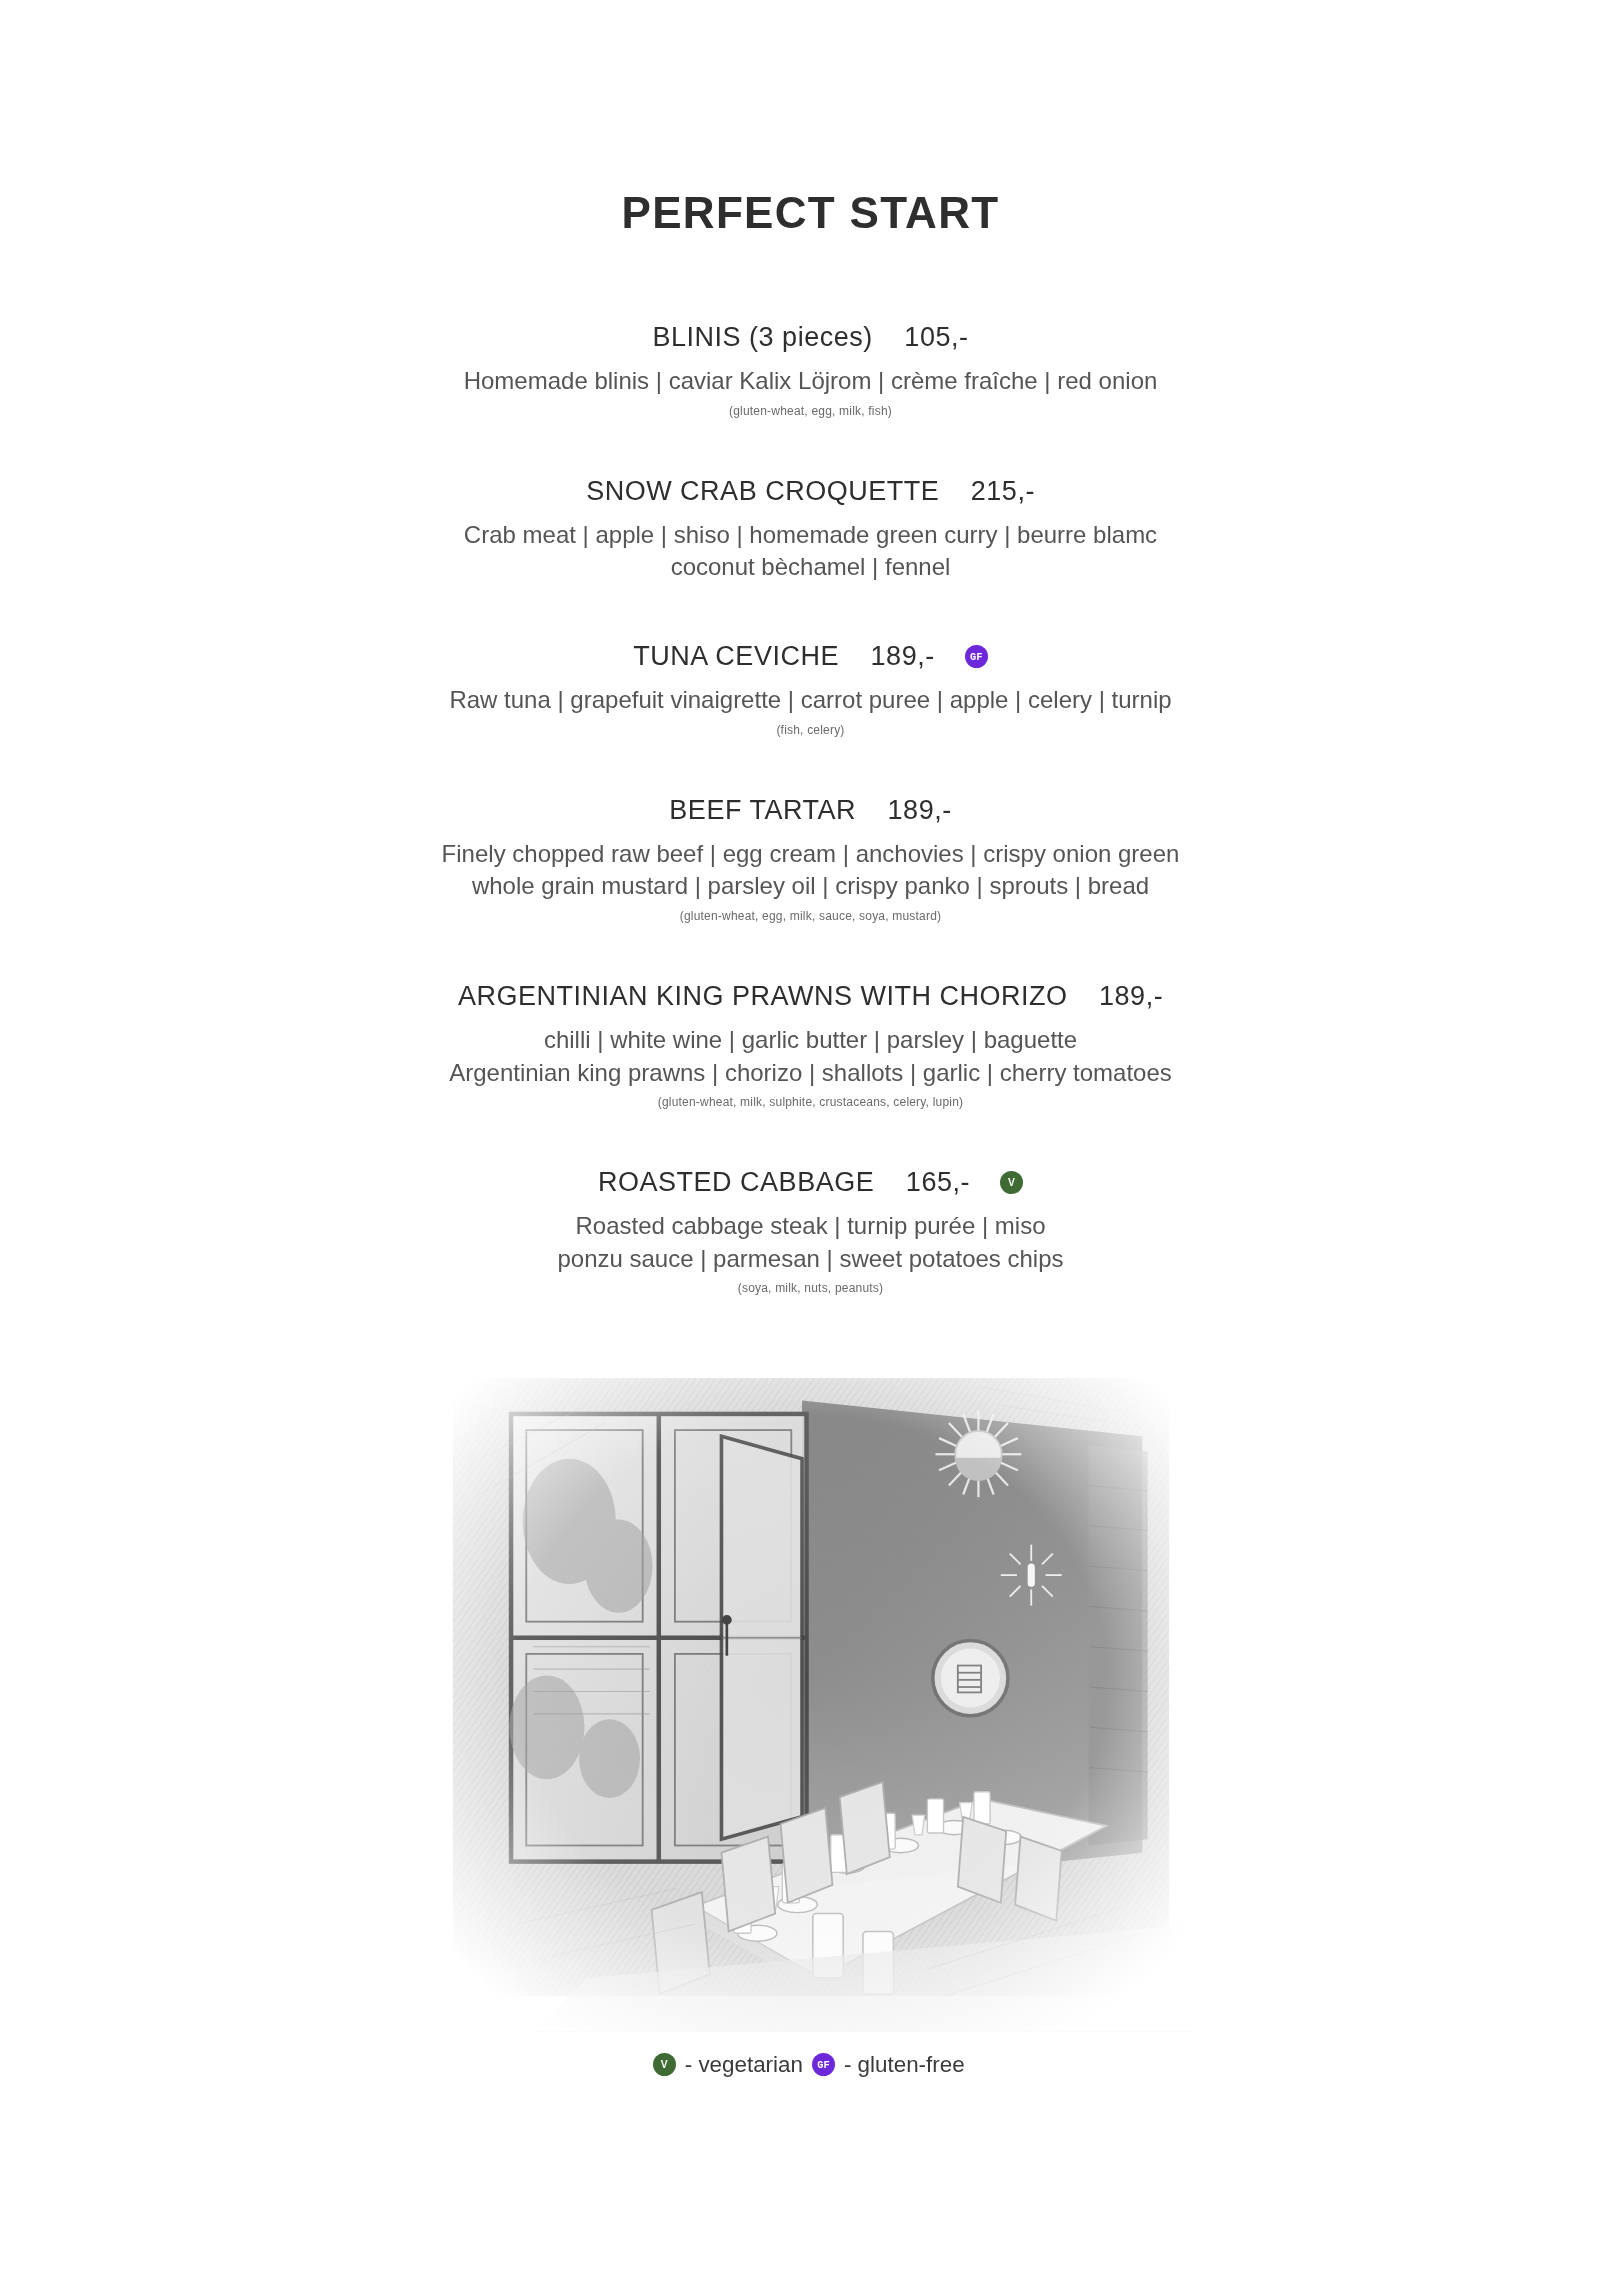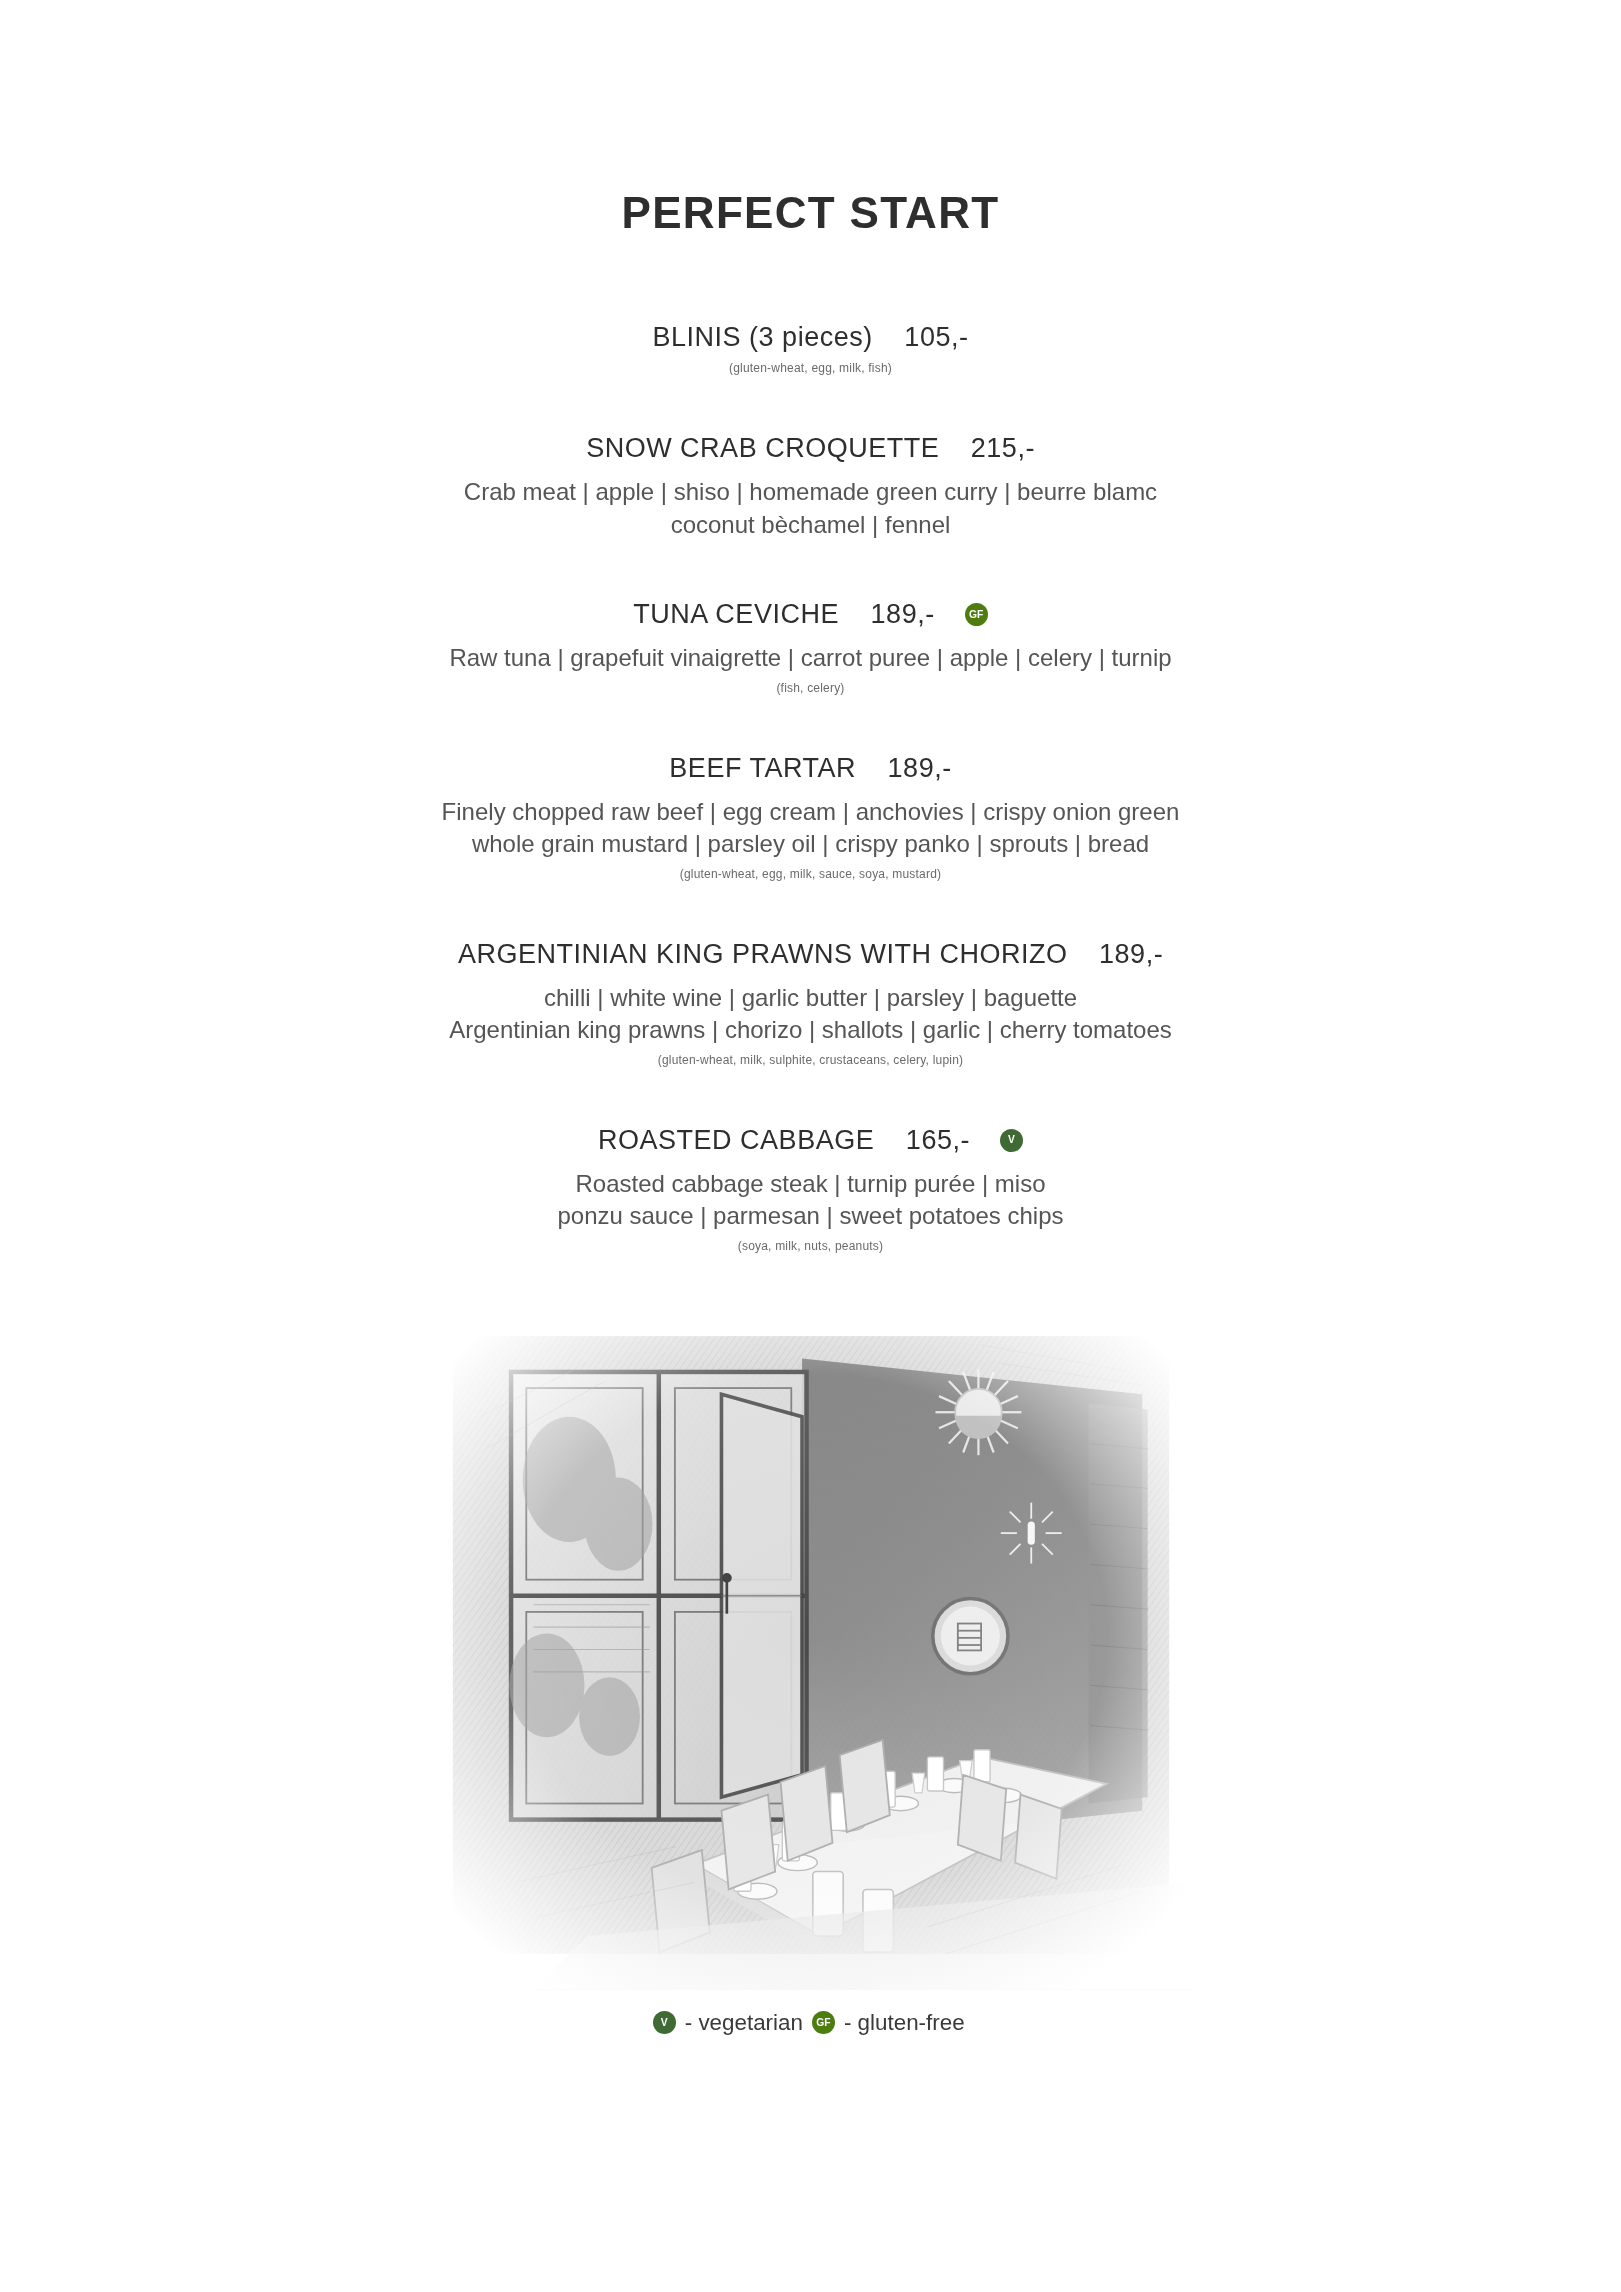--- a/index.html
+++ b/index.html
@@ -66,21 +66,21 @@
     height: 23px;
     border-radius: 50%;
     font-size: 10.3px;
     font-weight: 700;
     color: #ffffff;
     margin-left: 18px;
     vertical-align: middle;
     letter-spacing: 0;
     line-height: 1;
   }
-  .badge.gf { background: #4d7c0f; }
+  .badge.gf { background: #6d28d9; font-family: Liberation Mono, monospace; }
   .badge.v  { background: #3f6a33; }
   .desc {
     font-size: 24px;
     color: #555555;
     line-height: 1.35;
     margin-top: 9.9px;
     font-weight: 300;
   }
   .desc .line { display: block; }
   .allergens {
@@ -121,20 +121,23 @@
 <div class="page">
 
   <h1 class="menu-title">PERFECT START</h1>
 
   <div class="items">
 
     <div class="item">
       <div class="item-head">
         <span class="item-name">BLINIS (3 pieces)</span>
         <span class="item-price">105,-</span>
+      </div>
+      <div class="desc">
+        <span class="line">Homemade blinis | caviar Kalix Löjrom | crème fraîche | red onion</span>
       </div>
       <div class="allergens">(gluten-wheat, egg, milk, fish)</div>
     </div>
 
     <div class="item">
       <div class="item-head">
         <span class="item-name">SNOW CRAB CROQUETTE</span>
         <span class="item-price">215,-</span>
       </div>
       <div class="desc">

